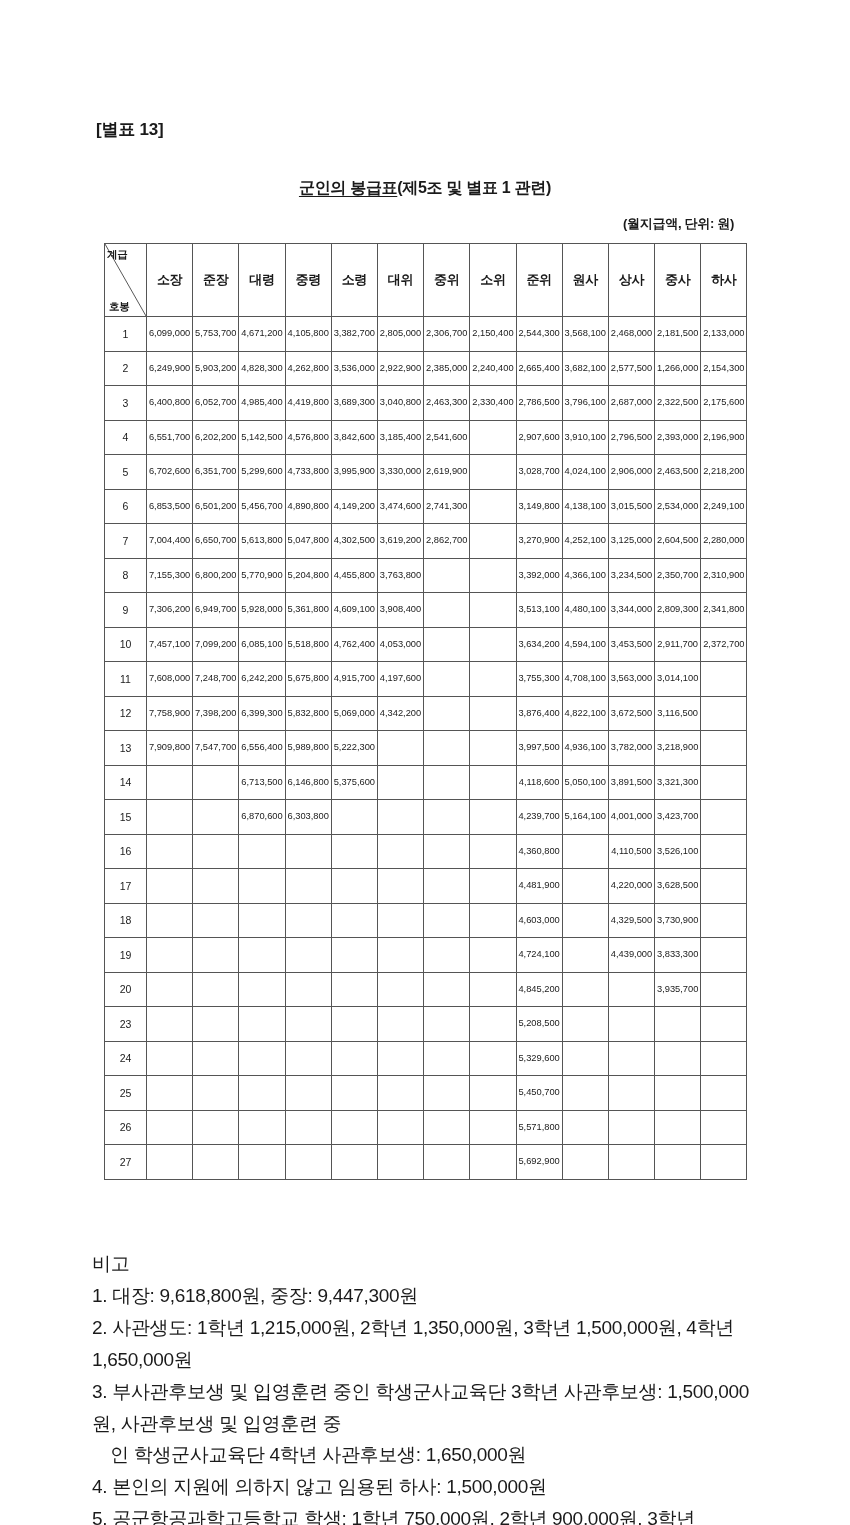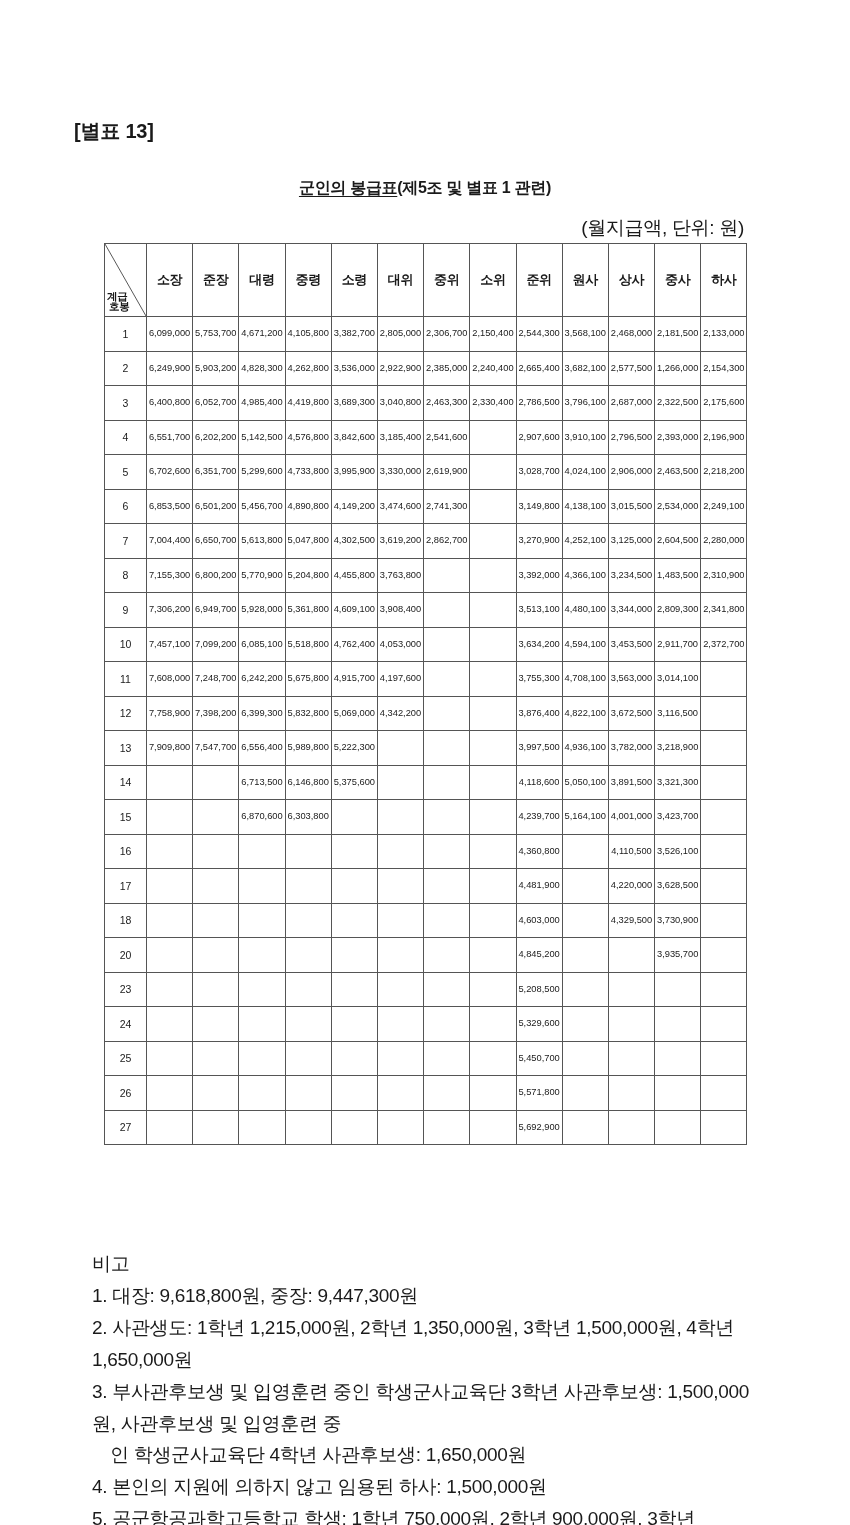--- a/index.html
+++ b/index.html
@@ -17,46 +17,46 @@
   }
   .page {
     position: absolute;
     left: 0; top: 0;
     width: 850px;
     height: 1525px;
     padding: 0;
   }
   .label-top {
     position: absolute;
-    left: 74px;
+    left: 96px;
     top: 118px;
-    font-size: 20px;
+    font-size: 17px;
     font-weight: 700;
     letter-spacing: -0.2px;
   }
   .doc-title {
     position: absolute;
     left: 0; right: 0;
     top: 178px;
     text-align: center;
     font-size: 16px;
     font-weight: 700;
     letter-spacing: -0.3px;
   }
   .doc-title .underlined {
     text-decoration: underline;
     text-underline-offset: 3px;
     text-align: center;
   }
   .unit-note {
     position: absolute;
-    right: 106px;
+    right: 116px;
     top: 215px;
-    font-size: 19px;
-    font-weight: 400;
+    font-size: 13px;
+    font-weight: 700;
     letter-spacing: -0.3px;
   }
   table.pay {
     position: absolute;
     left: 104px;
     top: 243px;
     border-collapse: collapse;
     width: 643px;
     table-layout: fixed;
     font-size: 9.3px;
@@ -93,21 +93,20 @@
     width: 100%;
     height: 100%;
   }
   .corner .diag svg { display: block; width: 100%; height: 100%; }
   .corner .rank-l {
     position: absolute;
     top: 4px;
     left: 2px;
     font-size: 10.5px;
     font-weight: 700;
-    margin-top: 42px;
   }
   .corner .step-l {
     position: absolute;
     bottom: 4px;
     left: 4px;
     font-size: 10.5px;
     font-weight: 700;
   }
   .notes {
     position: absolute;
@@ -284,21 +283,21 @@
           <td>6,800,200</td>
           <td>5,770,900</td>
           <td>5,204,800</td>
           <td>4,455,800</td>
           <td>3,763,800</td>
           <td></td>
           <td></td>
           <td>3,392,000</td>
           <td>4,366,100</td>
           <td>3,234,500</td>
-          <td>1,483,500</td>
+          <td>2,350,700</td>
           <td>2,310,900</td>
         </tr>
         <tr>
           <td class="step">9</td>
           <td>7,306,200</td>
           <td>6,949,700</td>
           <td>5,928,000</td>
           <td>5,361,800</td>
           <td>4,609,100</td>
           <td>3,908,400</td>
@@ -445,20 +444,36 @@
           <td></td>
           <td></td>
           <td></td>
           <td></td>
           <td></td>
           <td></td>
           <td>4,603,000</td>
           <td></td>
           <td>4,329,500</td>
           <td>3,730,900</td>
+          <td></td>
+        </tr>
+        <tr>
+          <td class="step">19</td>
+          <td></td>
+          <td></td>
+          <td></td>
+          <td></td>
+          <td></td>
+          <td></td>
+          <td></td>
+          <td></td>
+          <td>4,724,100</td>
+          <td></td>
+          <td>4,439,000</td>
+          <td>3,833,300</td>
           <td></td>
         </tr>
         <tr>
           <td class="step">20</td>
           <td></td>
           <td></td>
           <td></td>
           <td></td>
           <td></td>
           <td></td>

